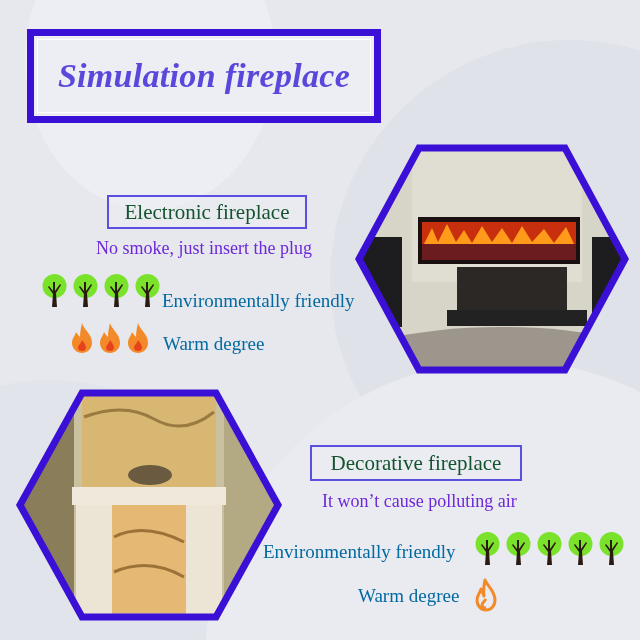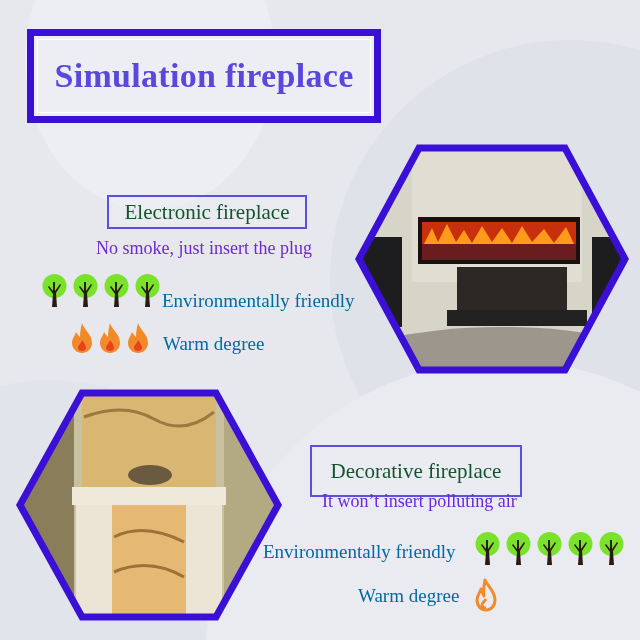--- a/index.html
+++ b/index.html
@@ -2,21 +2,21 @@
 <html><head>
 <meta charset="utf-8">
 <style>
   html,body{margin:0;padding:0;}
   body{width:640px;height:640px;position:relative;overflow:hidden;background:#e6e8ee;font-family:"Liberation Serif","DejaVu Serif",serif;}
   .bgc{position:absolute;border-radius:50%;}
   .bg1{left:25px;top:-90px;width:250px;height:300px;background:#eceef3;}
   .bg2{left:330px;top:40px;width:480px;height:480px;background:#dfe2e9;}
   .bg3{left:-160px;top:380px;width:420px;height:420px;background:#e1e4ea;}
   .bg4{left:205px;top:360px;width:600px;height:600px;background:#e9ebf0;}
-  .title-box{position:absolute;left:27px;top:29px;width:354px;height:94px;box-sizing:border-box;border:7px solid #3a10d6;background:#eceef3;}
+  .title-box{position:absolute;left:27px;top:29px;width:354px;height:94px;box-sizing:border-box;border:7px solid #3a10d6;background:#eceef3;font-style:italic;}
   .title-inner{position:absolute;left:3px;top:3px;right:3px;bottom:3px;border:1px solid #ffffff;display:flex;align-items:center;justify-content:center;}
   .title-text{font-weight:bold;font-size:34px;color:#5a48dd;letter-spacing:0.3px;}
   .label-box{position:absolute;box-sizing:border-box;border:2px solid #5b4fe0;display:flex;align-items:center;justify-content:center;font-size:21px;color:#14532d;background:rgba(236,238,243,0.5);}
   .plain{position:absolute;font-size:18px;color:#6d28d9;white-space:nowrap;}
   .feature{position:absolute;font-size:19px;color:#0369a1;white-space:nowrap;}
   .icons{position:absolute;display:flex;gap:4px;}
   .hex{position:absolute;}
 </style>
 </head>
 <body>
@@ -110,24 +110,24 @@
     <ellipse cx="136" cy="88" rx="22" ry="10" fill="#6a5a40"></ellipse>
     <rect x="58" y="100" width="154" height="18" fill="#efe9dc"></rect>
     <rect x="62" y="118" width="36" height="112" fill="#ece5d6"></rect>
     <rect x="172" y="118" width="36" height="112" fill="#ece5d6"></rect>
     <rect x="98" y="118" width="74" height="108" fill="#e5b874"></rect>
     <path d="M100,150 Q130,135 170,155 M100,185 Q135,170 170,190" stroke="#9c7238" stroke-width="3" fill="none"></path>
   </g>
   <polygon points="68,6 202,6 264,118 202,230 68,230 6,118" fill="none" stroke="#3a10d6" stroke-width="7" stroke-linejoin="miter"></polygon>
 </svg>
 
-<div class="label-box" style="left:310px;top:445px;width:212px;height:52px;">
+<div class="label-box" style="left:310px;top:445px;width:212px;height:36px;">
   <span>Decorative fireplace</span>
 </div>
-<div class="plain" style="left:322px;top:491px;">It won’t insert polluting air</div>
+<div class="plain" style="left:322px;top:491px;">It won’t cause polluting air</div>
 
 <div class="feature" style="left:263px;top:541px;">Environmentally friendly</div>
 <div class="icons" id="deco-trees" style="left:474px;top:532px;">
     <svg width="27" height="34" viewBox="0 0 27 34">
       <circle cx="13.5" cy="12" r="12" fill="#7be22c"></circle>
       <path d="M11,33 L12,20 L7,13 L8,12 L12,17 L12,8 L14,8 L14,17 L19,10 L20,11 L15,19 L16,33 Z" fill="#2b1a12"></path>
     </svg>
     <svg width="27" height="34" viewBox="0 0 27 34">
       <circle cx="13.5" cy="12" r="12" fill="#7be22c"></circle>
       <path d="M11,33 L12,20 L7,13 L8,12 L12,17 L12,8 L14,8 L14,17 L19,10 L20,11 L15,19 L16,33 Z" fill="#2b1a12"></path>

